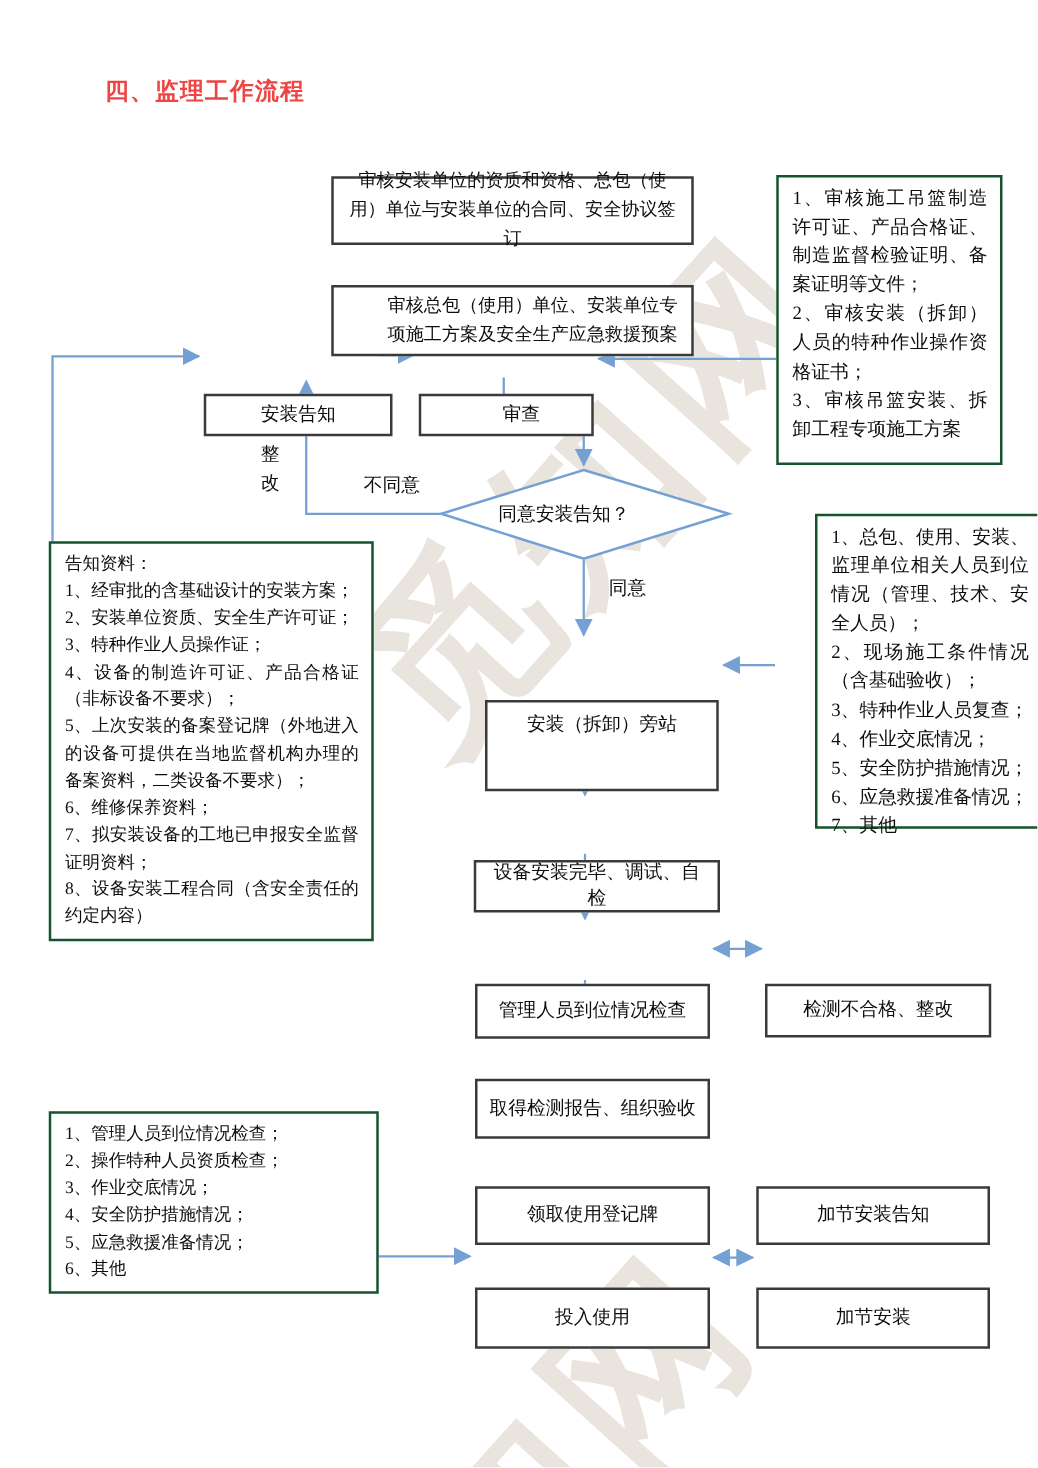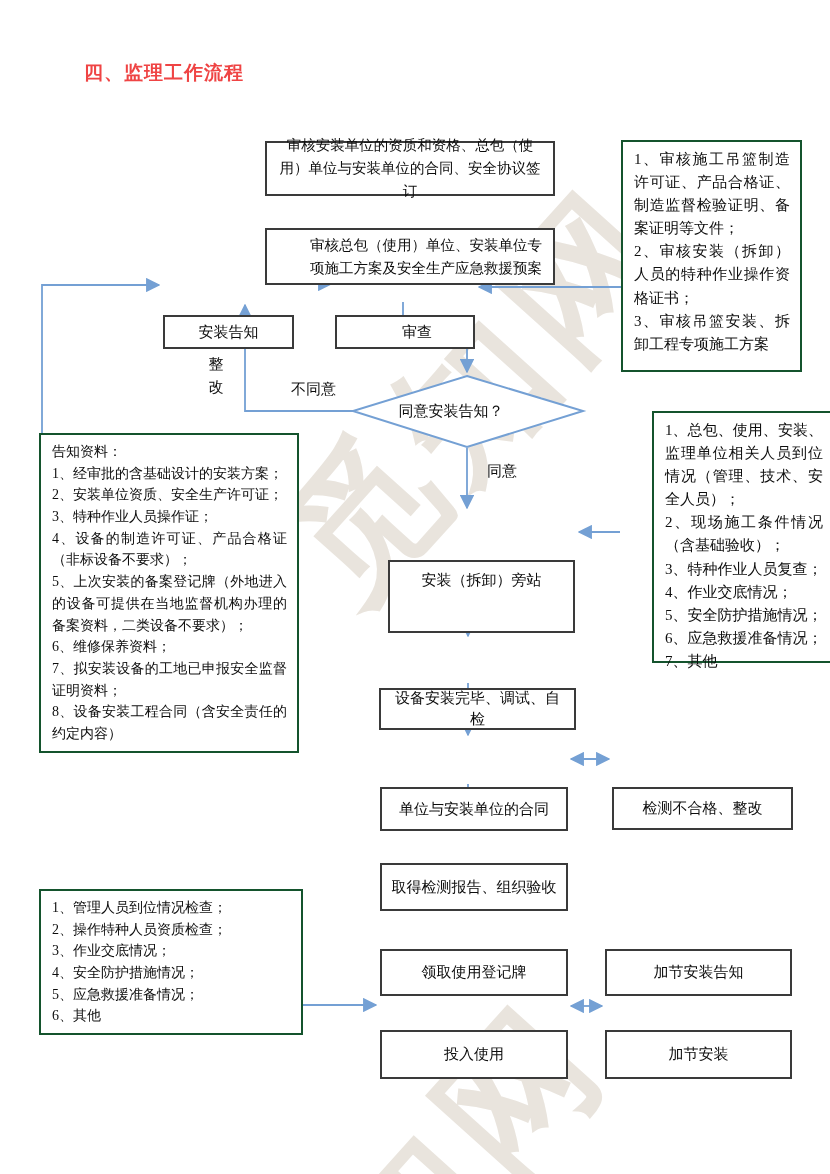--- a/index.html
+++ b/index.html
@@ -74,31 +74,31 @@
       <path d="M273 1005 L376 1005" marker-end="url(#ah)"></path>
       <path d="M571 1006 L602 1006" marker-start="url(#ah)" marker-end="url(#ah)"></path>
       <path d="M698 950 L698 978" marker-start="url(#ah)" marker-end="url(#ah)"></path>
     </g>
   </svg>
 
   <div class="flow-box" style="left:265px;top:93px;width:290px;height:55px;">审核安装单位的资质和资格、总包（使用）单位与安装单位的合同、安全协议签订</div>
 
   <div class="flow-box" style="left:265px;top:180px;width:290px;height:57px;padding-left:40px;">审核总包（使用）单位、安装单位专项施工方案及安全生产应急救援预案</div>
 
-  <div class="flow-box small" style="left:163px;top:267px;width:131px;height:34px;">安装告知</div>
+  <div class="flow-box small" style="left:163px;top:267px;width:151px;height:34px;">安装告知</div>
 
   <div class="flow-box small" style="left:335px;top:267px;width:140px;height:34px;padding-left:32px;">审查</div>
 
   <div class="diamond-label" style="left:336px;top:376px;width:230px;height:71px;font-family:Liberation Mono, monospace;">同意安装告知？</div>
 
   <div class="flow-box top-align" style="left:388px;top:512px;width:187px;height:73px;">安装（拆卸）旁站</div>
 
   <div class="flow-box small" style="left:379px;top:640px;width:197px;height:42px;">设备安装完毕、调试、自检</div>
 
-  <div class="flow-box small" style="left:380px;top:739px;width:188px;height:44px;">单位与安装单位的合同</div>
+  <div class="flow-box small" style="left:380px;top:739px;width:188px;height:44px;">管理人员到位情况检查</div>
 
   <div class="flow-box small" style="left:612px;top:739px;width:181px;height:43px;">检测不合格、整改</div>
 
   <div class="flow-box small" style="left:380px;top:815px;width:188px;height:48px;">取得检测报告、组织验收</div>
 
   <div class="flow-box small" style="left:380px;top:901px;width:188px;height:47px;">领取使用登记牌</div>
 
   <div class="flow-box small" style="left:605px;top:901px;width:187px;height:47px;">加节安装告知</div>
 
   <div class="flow-box small" style="left:380px;top:982px;width:188px;height:49px;">投入使用</div>

